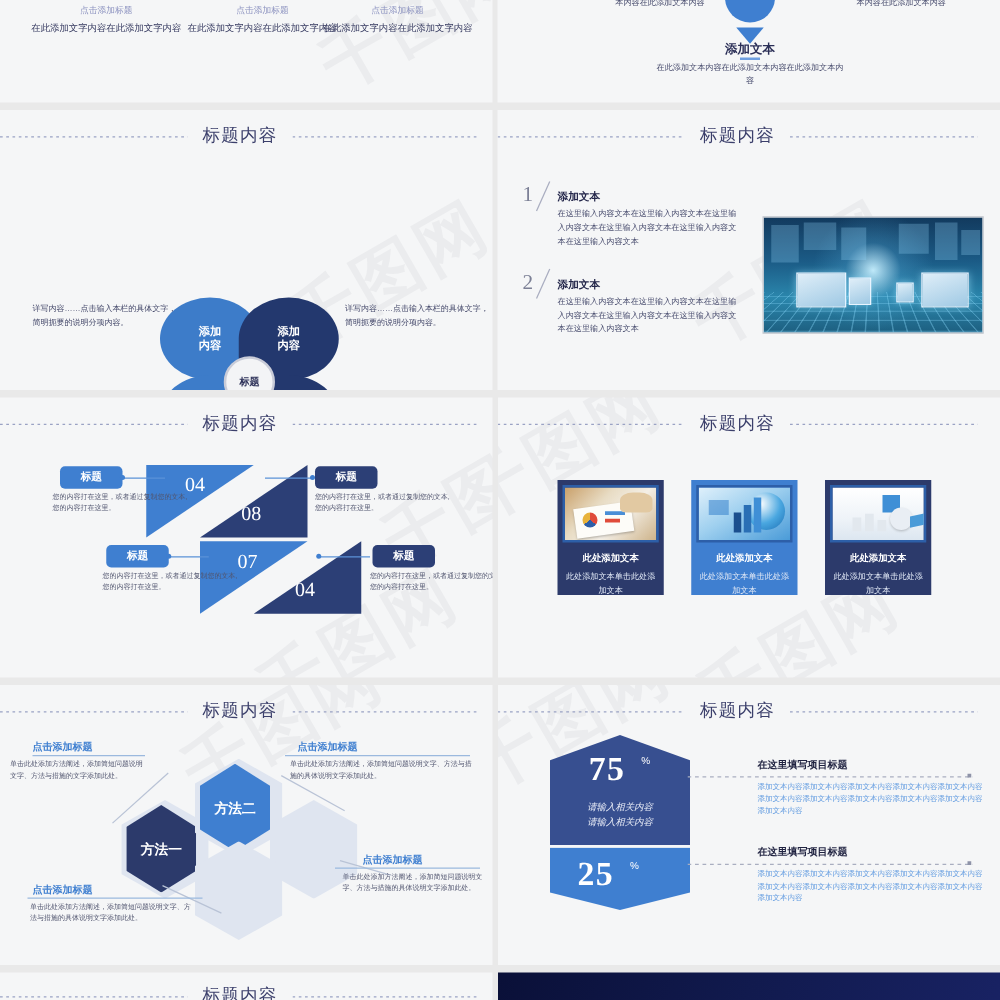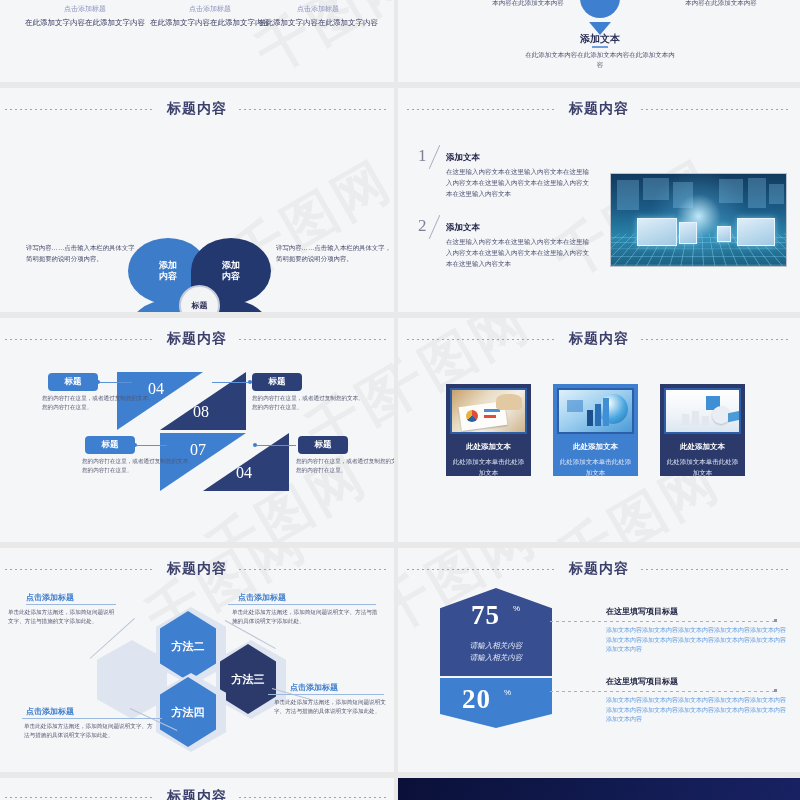--- a/index.html
+++ b/index.html
@@ -30,23 +30,22 @@
     transform:rotate(-30deg);
     letter-spacing:4px;
     pointer-events:none;
     white-space:nowrap;
   }
 
   
   .stitle{
     position:absolute; top:10px; left:0; right:0;
     height:22px;
-    display:flex; align-items:center; justify-content:center;
+    display:flex; align-items:center; justify-content:flex-start;
     gap:12px;
-    font-weight:bold;
   }
   .stitle .dash{
     flex:0 0 150px; height:1px;
     background-image:linear-gradient(to right,#9aa2c4 0 2px,transparent 2px 5px);
     background-size:5px 1px;
     background-repeat:repeat-x;
   }
   .stitle .txt{
     font-size:14px; color:#3b3f6b; letter-spacing:1px;
     white-space:nowrap;
@@ -364,29 +363,28 @@
 
   <div class="slide" style="left:0;top:548px;width:394px;height:224px;">
     <div class="wm" style="left:140px;top:-5px;">千图网</div>
     <div class="stitle">
       <span class="dash"></span>
       <span class="txt">标题内容</span>
       <span class="dash"></span>
     </div>
 
     <div class="hexring" style="left:97px;top:92px;"></div>
+    <div class="hex" style="left:101px;top:96px;background:#2c3a6b;">方法一</div>
 
     <div class="hexring" style="left:156px;top:59px;"></div>
     <div class="hex" style="left:160px;top:63px;background:#3f7fd0;">方法二</div>
 
     <div class="hexring" style="left:216px;top:92px;"></div>
-    <div class="hex" style="left:220px;top:96px;background:#2c3a6b;">方法三</div>
 
     <div class="hexring" style="left:156px;top:125px;"></div>
-    <div class="hex" style="left:160px;top:129px;background:#3f7fd0;">方法四</div>
 
     <div class="hcon" style="left:90px;top:110px;width:60px;transform:rotate(-42deg);"></div>
     <div class="hcon" style="left:225px;top:72px;width:58px;transform:rotate(29deg);"></div>
     <div class="hcon" style="left:130px;top:160px;width:52px;transform:rotate(25deg);"></div>
     <div class="hcon" style="left:272px;top:140px;width:42px;transform:rotate(16deg);"></div>
 
     <div class="hh" style="left:26px;top:44px;">点击添加标题</div>
     <div class="hhline" style="left:26px;top:56px;width:90px;"></div>
     <div class="hb" style="left:8px;top:60px;width:110px;">单击此处添加方法阐述，添加简短问题说明文字、方法与措施的文字添加此处。</div>
 
@@ -415,21 +413,21 @@
                 clip-path:polygon(0% 23%,50% 0%,100% 23%,100% 100%,0% 100%);"></div>
     <div class="bignum" style="left:73px;top:52px;">75</div>
     <div class="pct" style="left:115px;top:56px;">%</div>
     <div class="psub" style="left:42px;top:92px;font-style:italic;">
       <div>请输入相关内容</div>
       <div>请输入相关内容</div>
     </div>
 
     <div style="position:absolute;left:42px;top:130px;width:112px;height:50px;background:#3f7fd0;
                 clip-path:polygon(0% 0%,100% 0%,100% 72%,50% 100%,0% 72%);"></div>
-    <div class="bignum" style="left:64px;top:136px;">20</div>
+    <div class="bignum" style="left:64px;top:136px;">25</div>
     <div class="pct" style="left:106px;top:140px;">%</div>
 
     <div class="ptitle" style="left:208px;top:58px;">在这里填写项目标题</div>
     <div class="pdash" style="left:152px;top:73px;width:228px;"></div>
     <div class="pdotsq" style="left:376px;top:71px;"></div>
     <div class="ptxt" style="left:208px;top:78px;">添加文本内容添加文本内容添加文本内容添加文本内容添加文本内容添加文本内容添加文本内容添加文本内容添加文本内容添加文本内容添加文本内容</div>
 
     <div class="ptitle" style="left:208px;top:128px;">在这里填写项目标题</div>
     <div class="pdash" style="left:152px;top:143px;width:228px;"></div>
     <div class="pdotsq" style="left:376px;top:141px;"></div>

